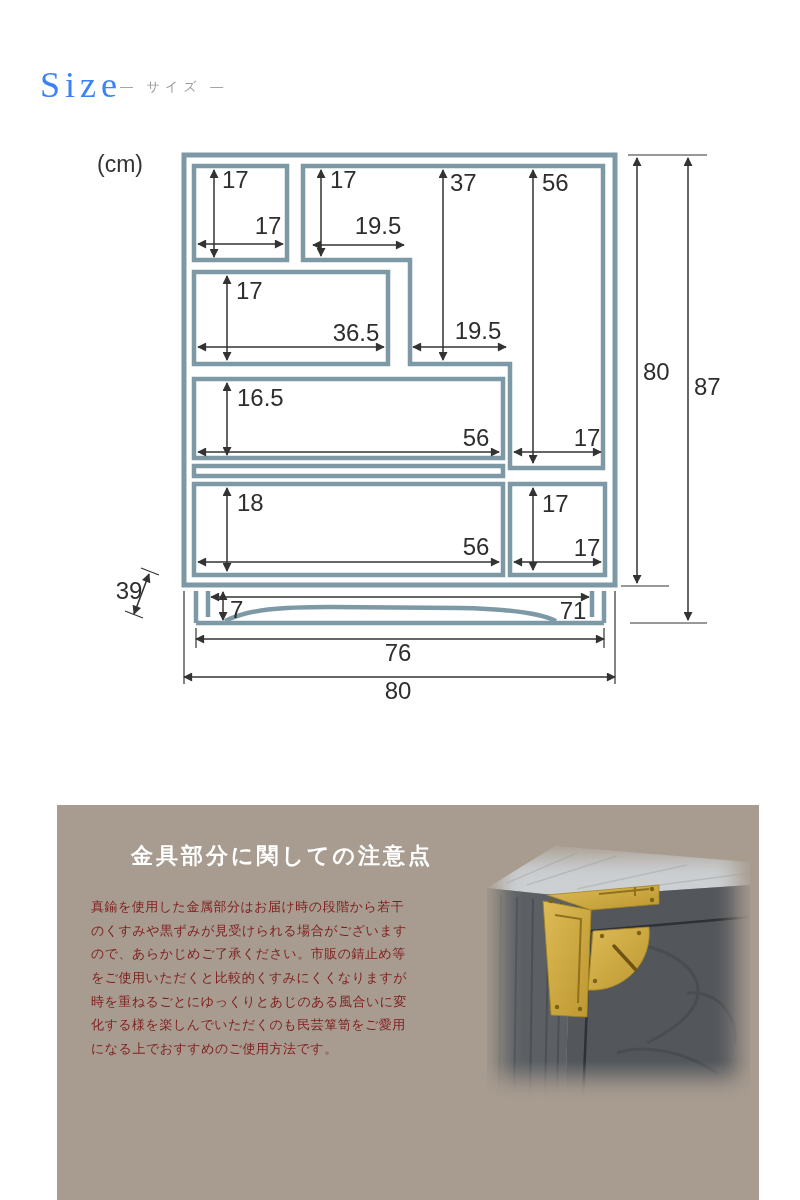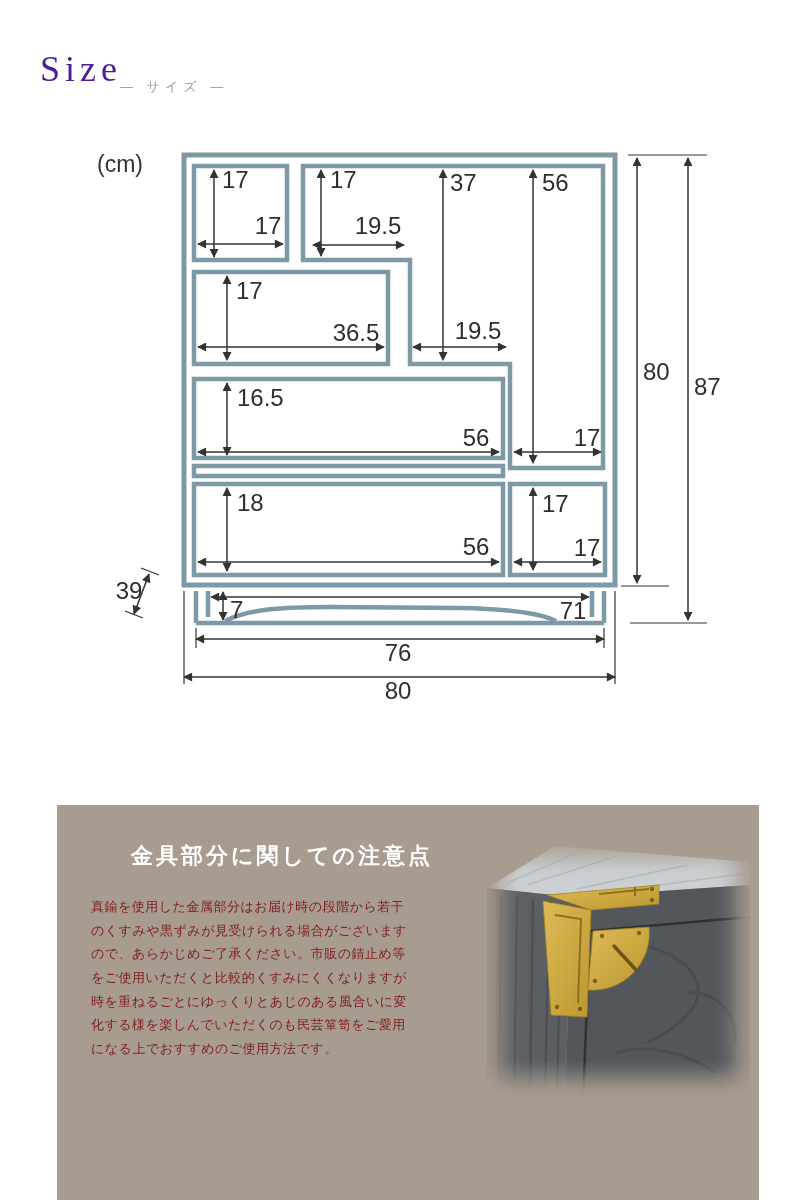--- a/index.html
+++ b/index.html
@@ -2,23 +2,23 @@
 <html><head>
 <meta charset="utf-8">
 <style>
   html,body{margin:0;padding:0;}
   body{
     width:800px;height:1200px;position:relative;background:#ffffff;
     font-family:"Liberation Sans",sans-serif;overflow:hidden;
   }
   
   .hdr-title{
-    position:absolute;left:40px;top:48px;
+    position:absolute;left:40px;top:64px;
     font-family:"Liberation Serif",serif;font-size:36px;font-weight:400;
-    letter-spacing:5px;color:#4c1d95;
+    letter-spacing:5px;color:#3b82f6;
   }
   .hdr-sub{
     position:absolute;left:120px;top:78px;
     font-size:13px;color:#9a9a9a;letter-spacing:5px;
   }
   
   .diagram-svg{position:absolute;left:0;top:0;}
   .box{fill:none;stroke:#7e99a6;stroke-width:4.5;}
   .frame{stroke-width:5;}
   .dim{stroke:#333;stroke-width:1.5;fill:none;

